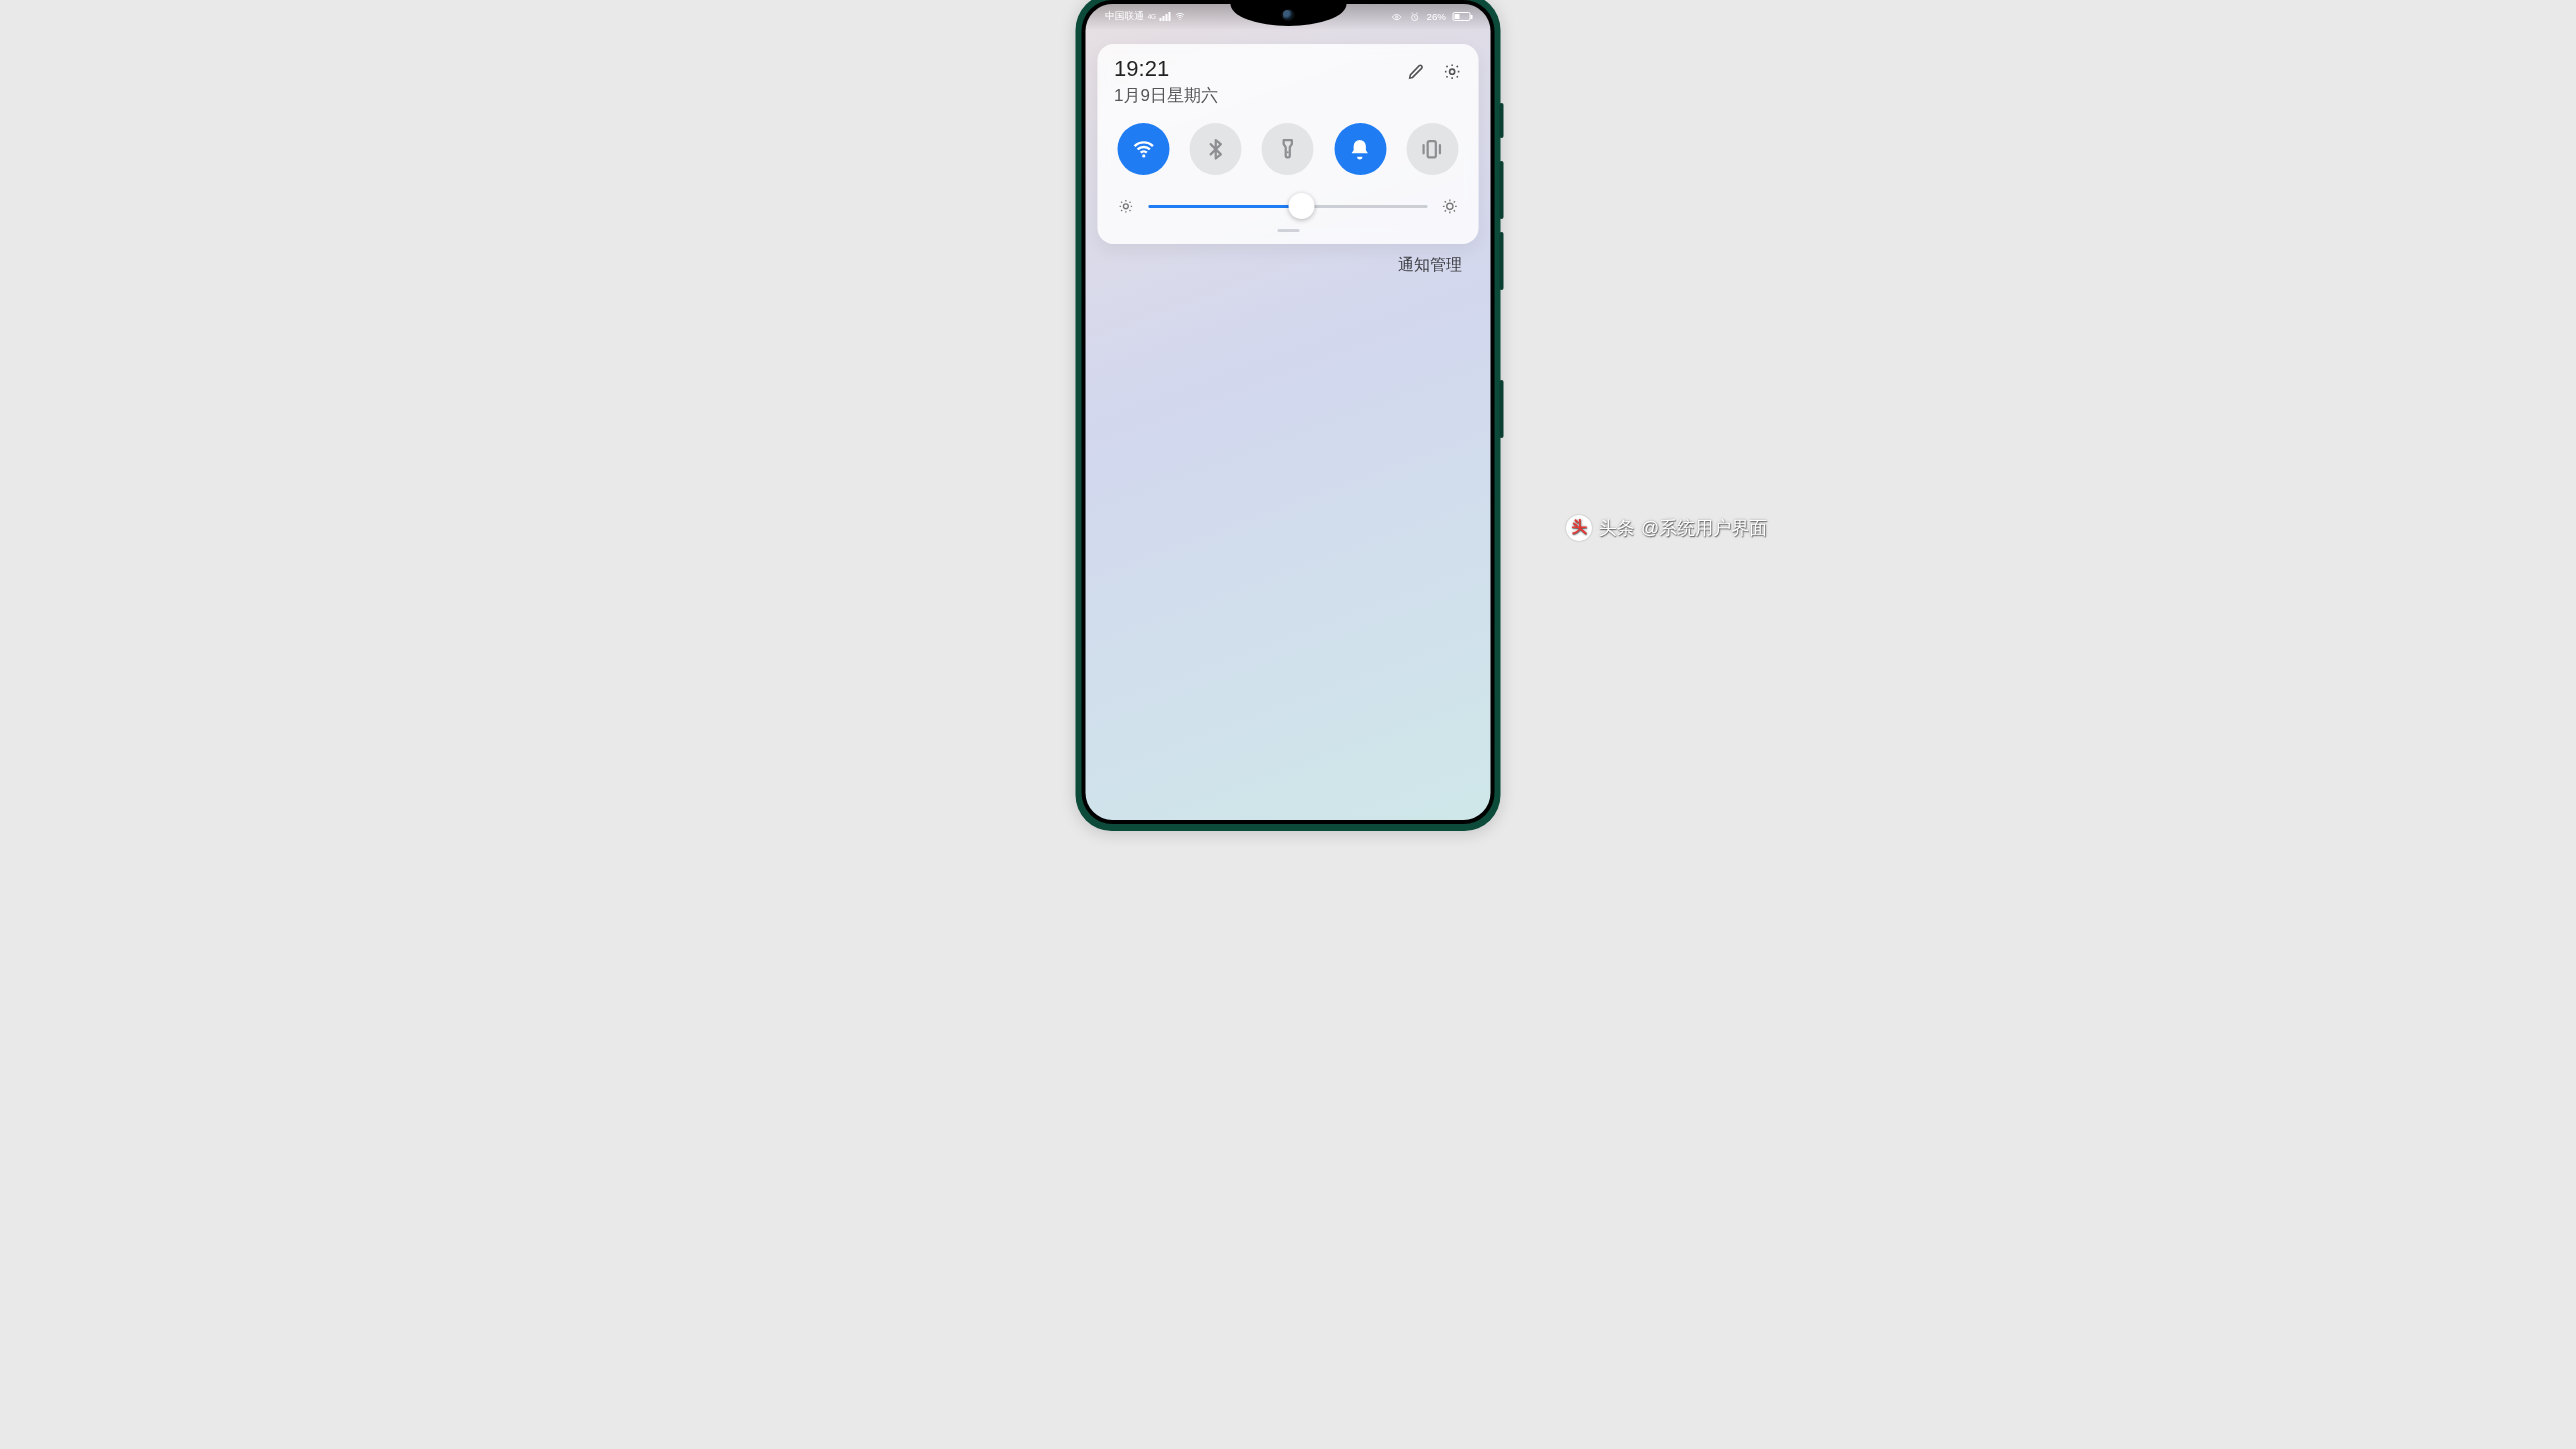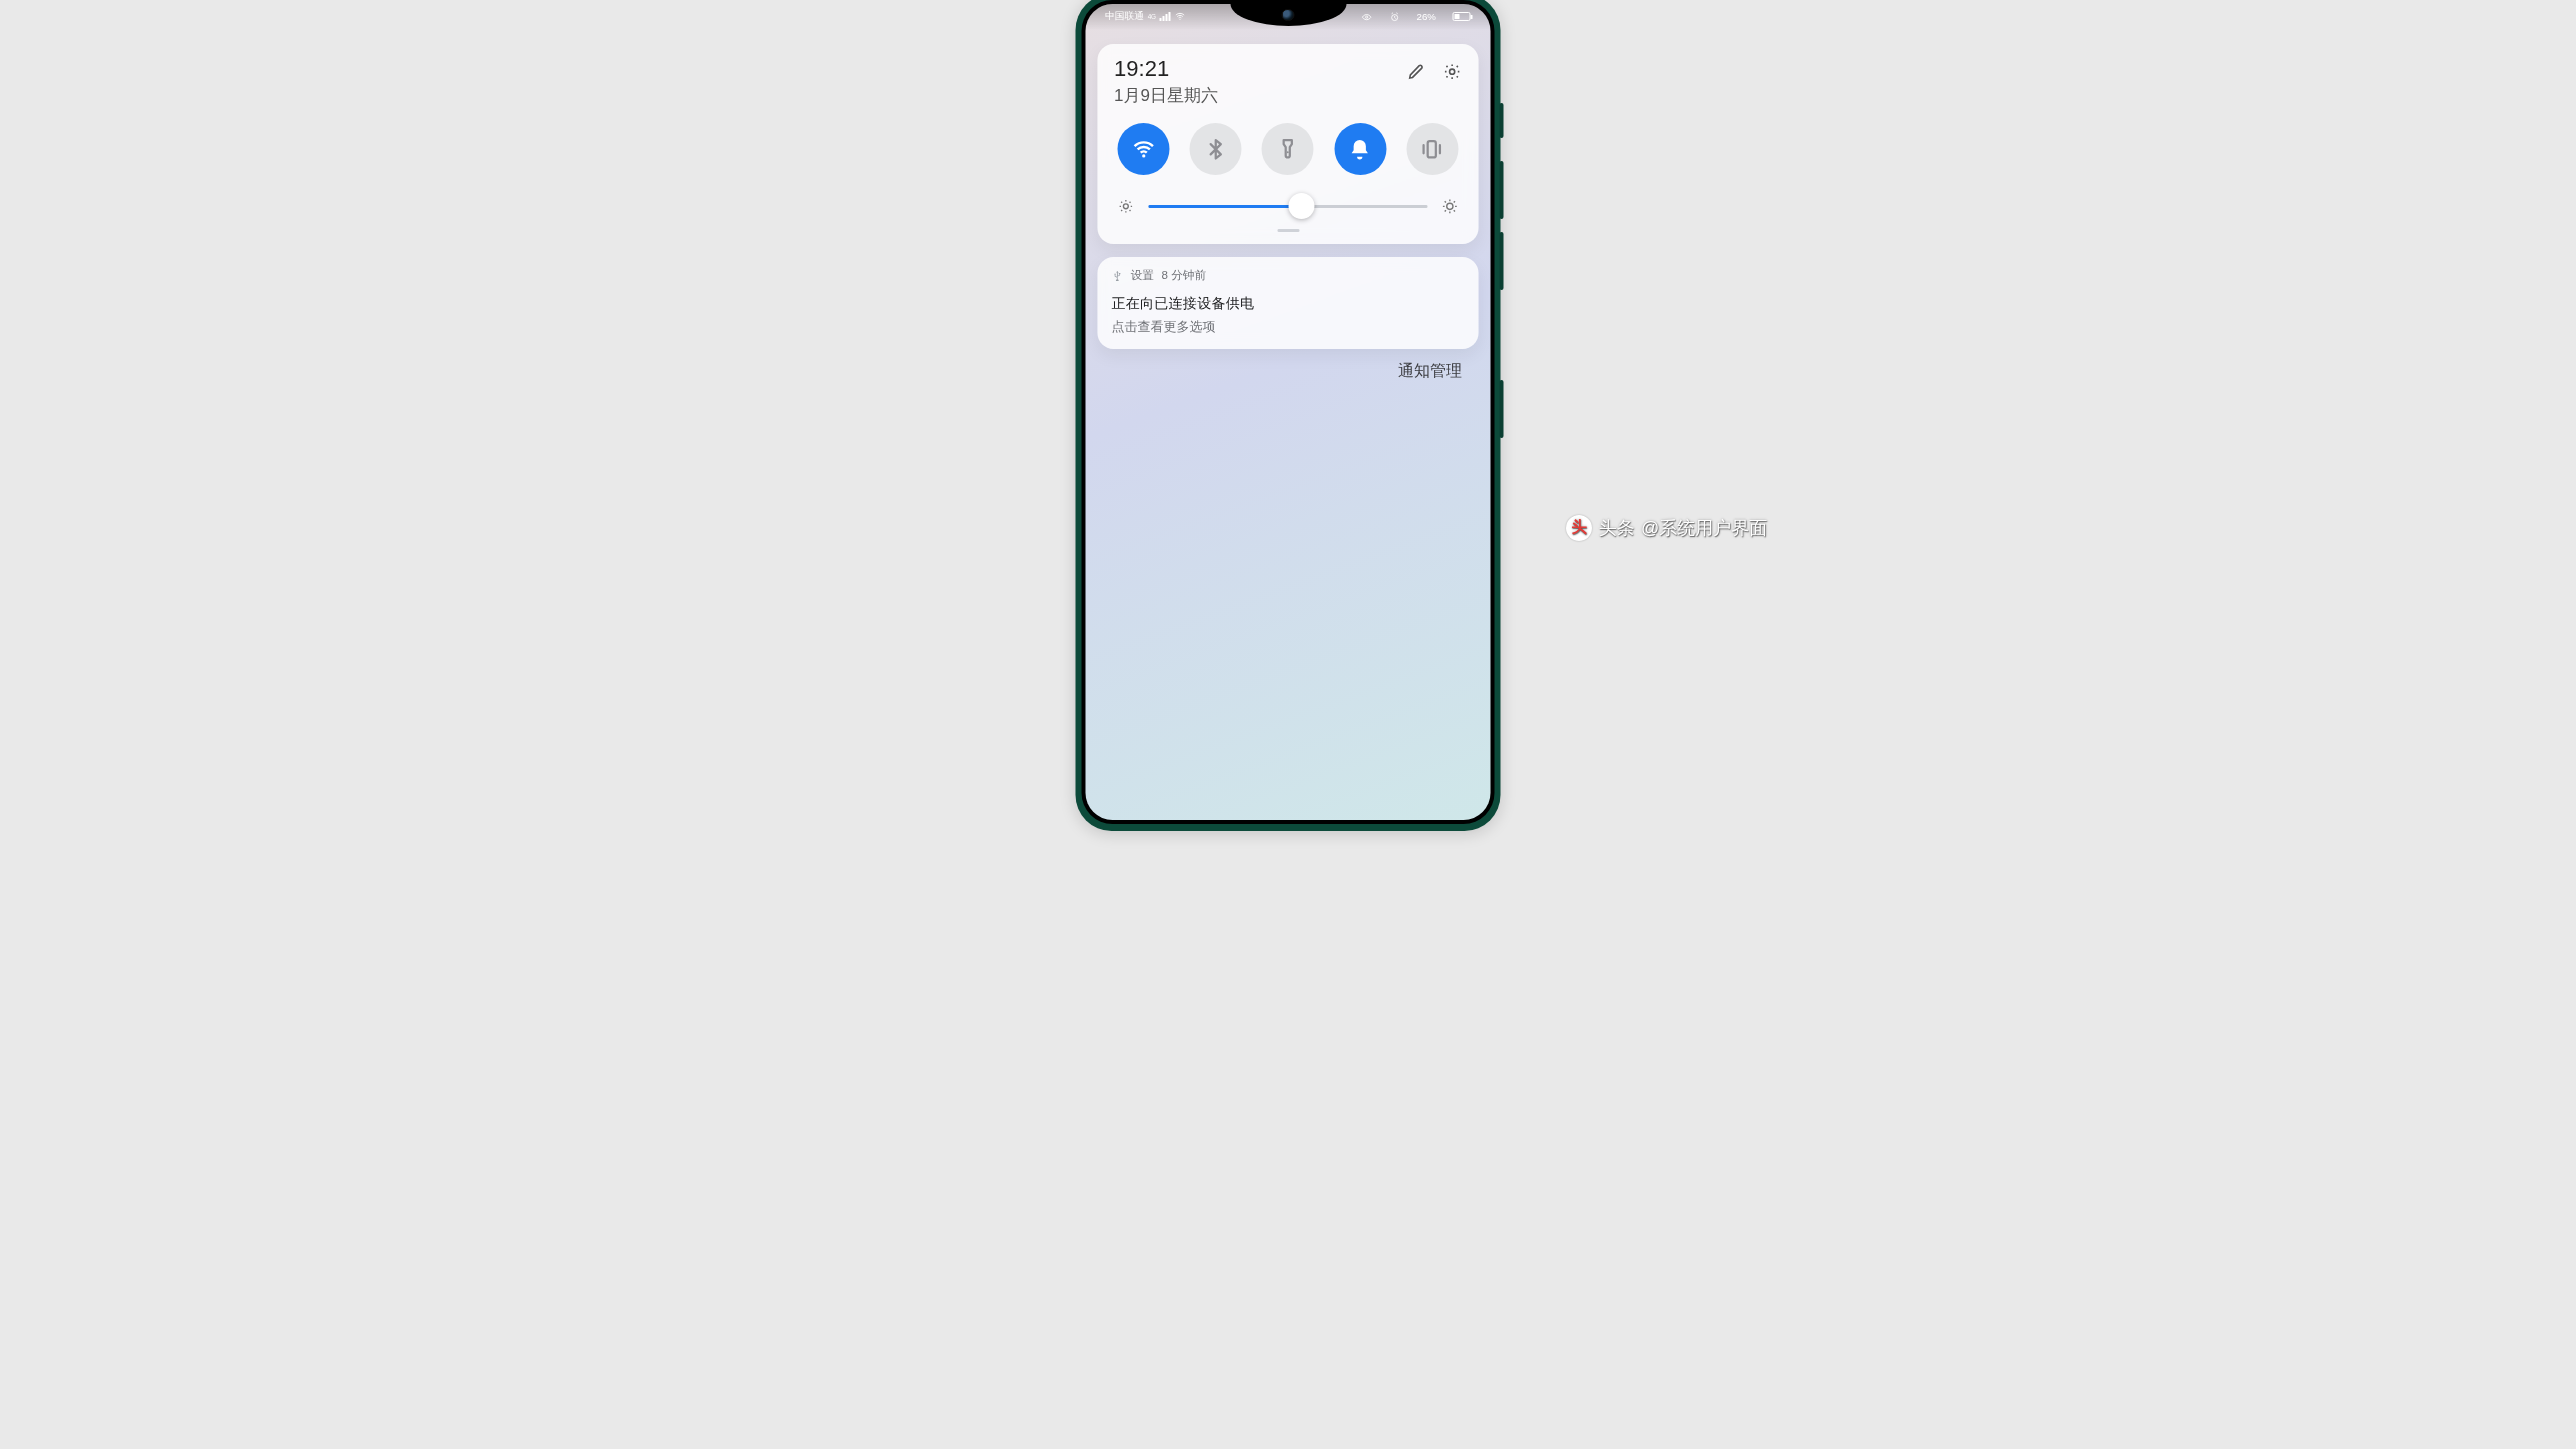--- a/index.html
+++ b/index.html
@@ -73,21 +73,21 @@
     height: 26px;
     display: flex; align-items: center;
     color: #fff;
     font-size: 9.7px;
     padding: 0 19.3px;
     z-index: 15;
     background: linear-gradient(#00000040,#0000);
     text-align: center;
   }
   .status .left { display:flex; align-items:center; gap:3.9px; }
-  .status .right { margin-left:auto; display:flex; align-items:center; gap:17px; }
+  .status .right { margin-left:auto; display:flex; align-items:center; gap:7px; }
   .sig-4g { font-size:6.4px; opacity:.95; letter-spacing:-0.3px; }
   .sig-bars { display:inline-flex; align-items:flex-end; gap:1px; }
   .sig-bars i { width:1.9px; background:#fff; border-radius:0.6px; display:block; }
   .sig-bars i:nth-child(1){height:3.2px} .sig-bars i:nth-child(2){height:5.2px}
   .sig-bars i:nth-child(3){height:7px} .sig-bars i:nth-child(4){height:9px}
   .wifi-mini svg { width:11px; height:11px; display:block; }
   .eye-mini svg, .alarm-mini svg { width:10.3px; height:10.3px; display:block; }
   .batt { display:inline-flex; align-items:center; }
   .batt-body { width:18px; height:9px; border:1px solid #fff; border-radius:1.9px; position:relative; }
   .batt-body::after{ content:""; position:absolute; right:-2.6px; top:1.9px; width:1.6px; height:3.9px; background:#fff; border-radius:0.6px;}
@@ -286,33 +286,20 @@
                 <svg viewBox="0 0 24 24" fill="none" stroke="currentColor" stroke-width="2">
                     <circle cx="12" cy="12" r="4.5"></circle>
                     <path d="M12 2v2.5M12 19.5V22M2 12h2.5M19.5 12H22M4.6 4.6l1.8 1.8M17.6 17.6l1.8 1.8M4.6 19.4l1.8-1.8M17.6 6.4l1.8-1.8"></path>
                   </svg>
               </span>
             </div>
             <div class="handle"></div>
           </div>
 
 
-          <div class="card notif">
-            <div class="notif-h">
-              <span class="usb-ic gray">
-                <svg viewBox="0 0 24 24" fill="currentColor">
-                    <path d="M12 2l-2.5 3h1.7v9.2l-3-1.6V10a1.4 1.4 0 1 0-1.6 0v3.6l4.6 2.4V19a2.6 2.6 0 1 0 1.6 0v-5.4l4.6-2.4V8.8h1V6.2h-3.2v2.6h1v1.6l-3 1.6V5h1.7L12 2z"></path>
-                  </svg>
-              </span>
-              <span>设置</span>
-              <span>8 分钟前</span>
-            </div>
-            <div class="notif-title">正在向已连接设备供电</div>
-            <div class="notif-sub">点击查看更多选项</div>
-          </div>
 
           <div class="manage">通知管理</div>
         </div>
       </div>
     </div>
   </div>
 
   <div class="wm">
     <span class="wm-logo">头</span>
     <span>头条</span>

